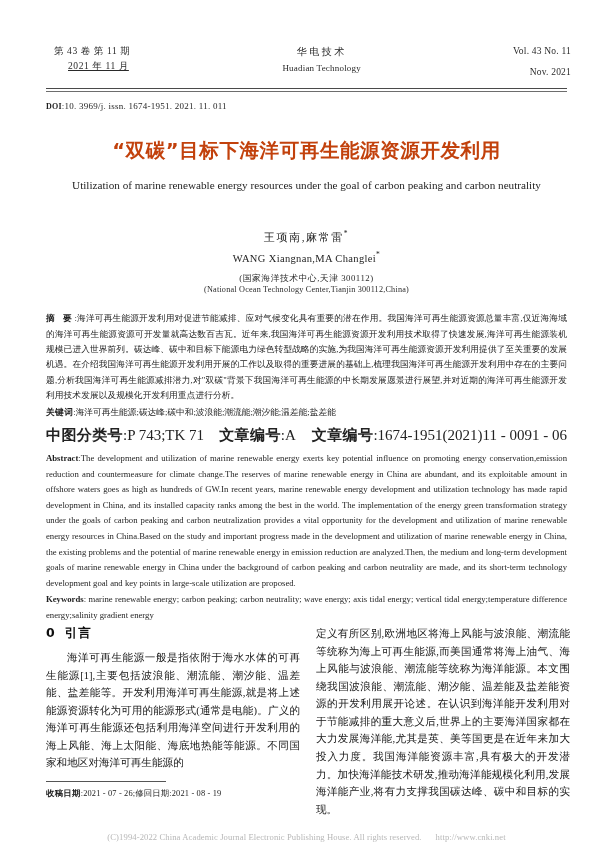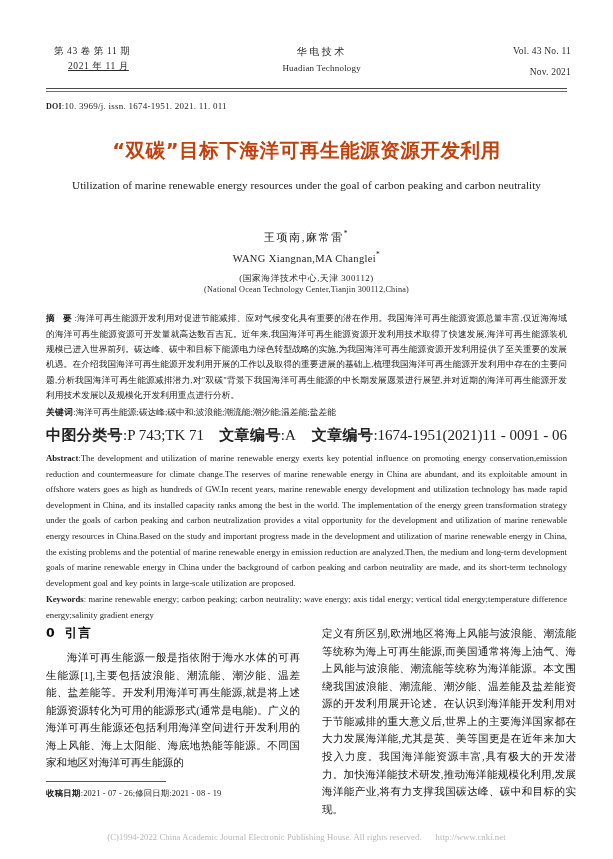--- a/index.html
+++ b/index.html
@@ -174,21 +174,21 @@
     color: #1f1f1f;
   }
 
   
   .body-cols {
     position: absolute;
     left: 46px;
     right: 32px;
     top: 625px;
     display: flex;
-    gap: 22px;
+    gap: 16px;
   }
   .col {
     width: 254px;
     position: relative;
   }
   .sec-head {
     font-family: "DejaVu Sans", "Liberation Sans", sans-serif;
     font-weight: bold;
     font-size: 12.5px;
     letter-spacing: 1px;

